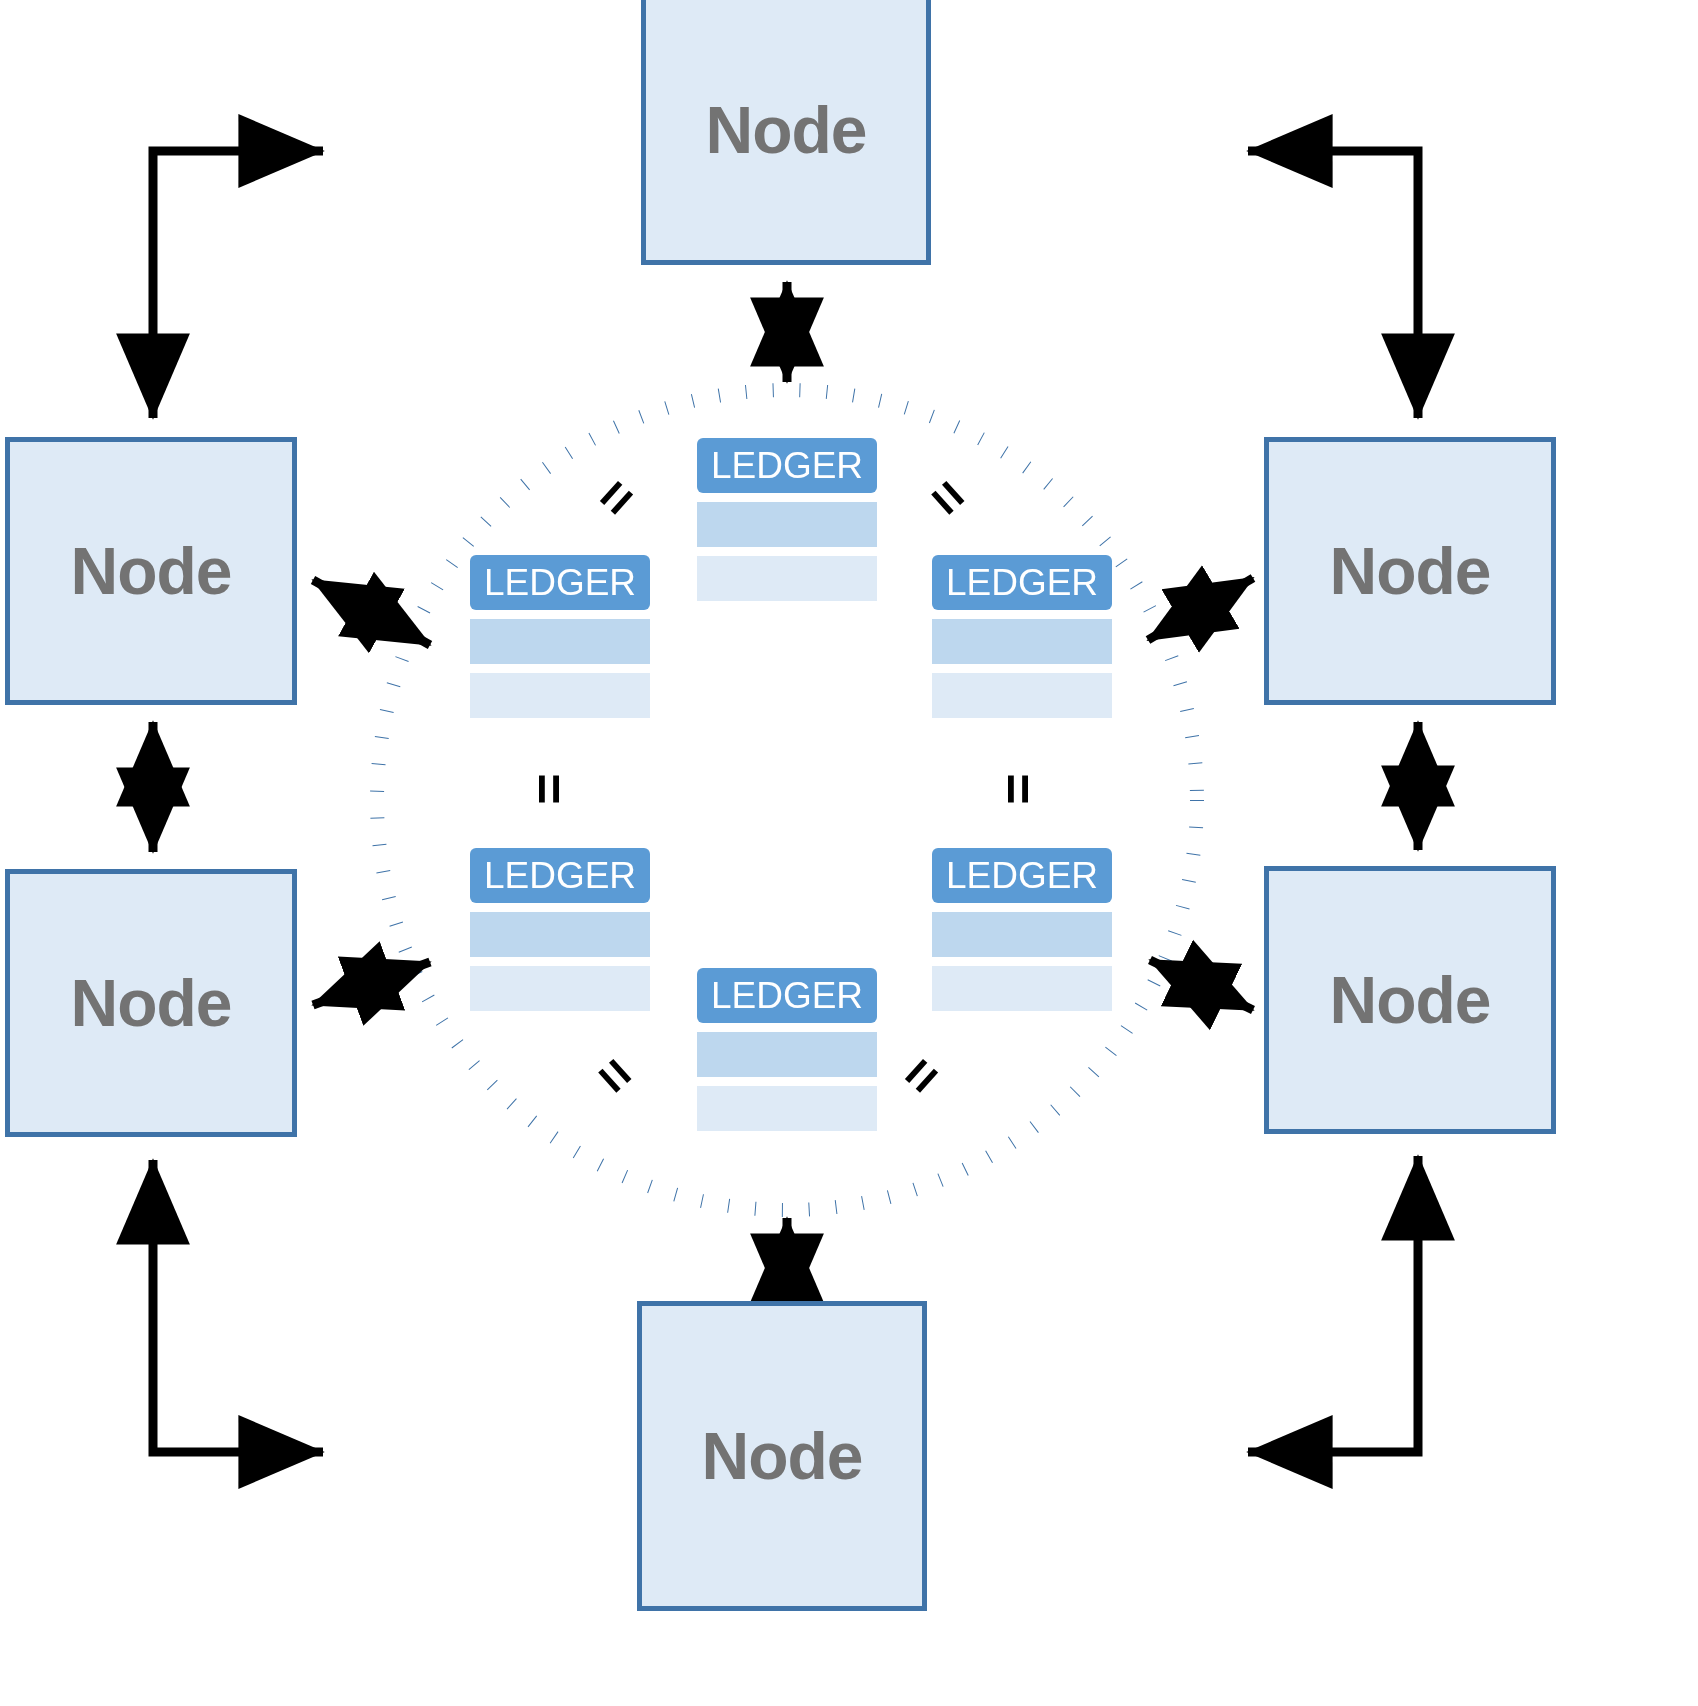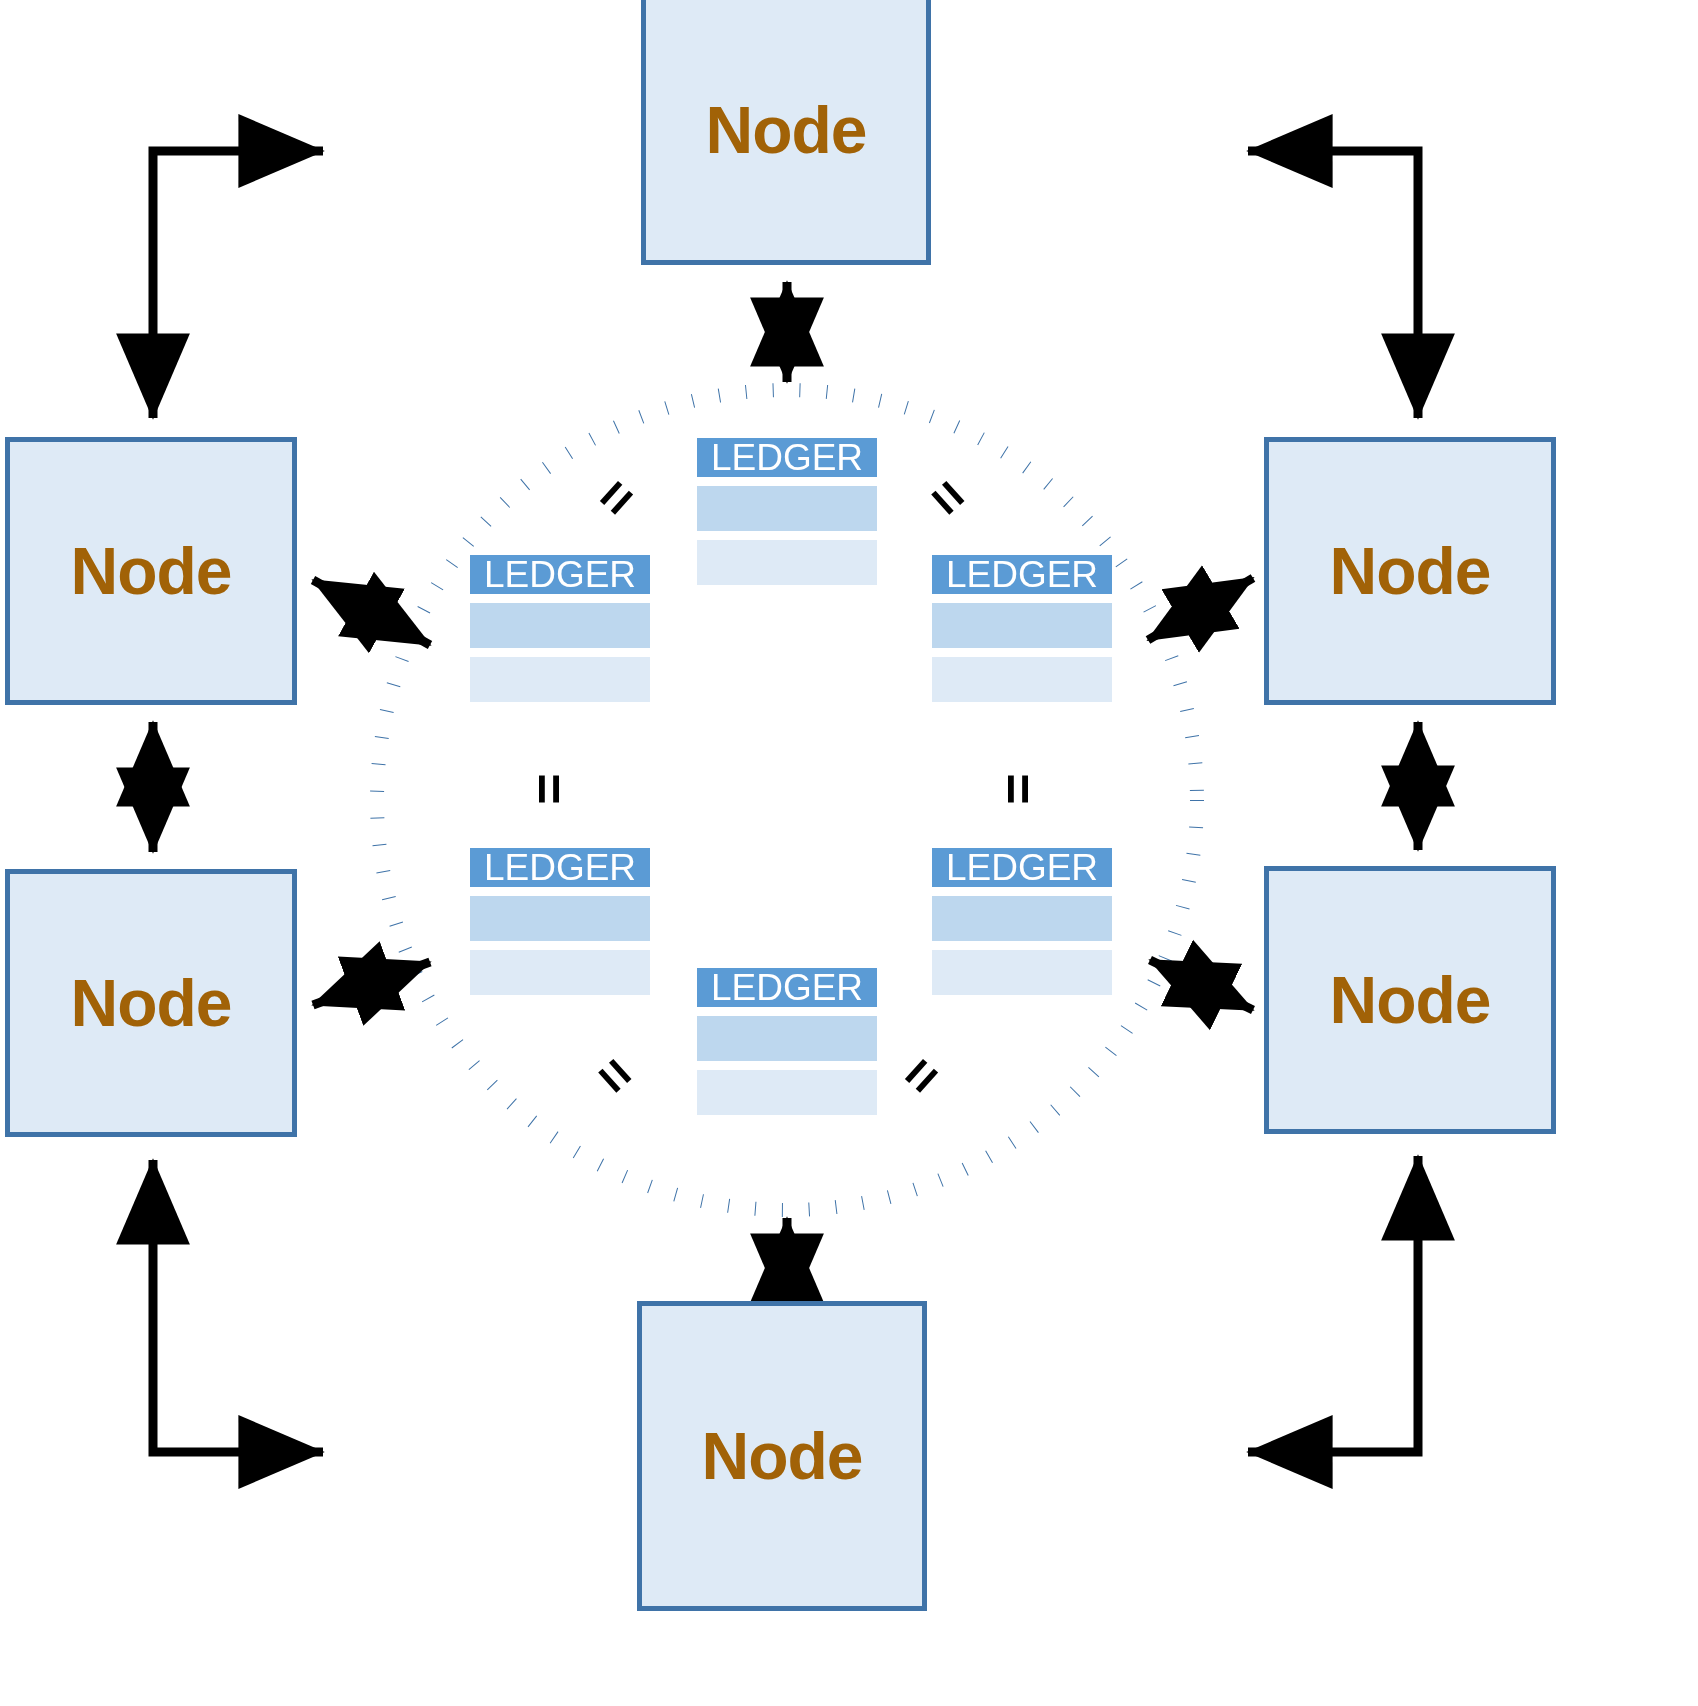--- a/index.html
+++ b/index.html
@@ -30,41 +30,42 @@
     background: #DEEAF6;
     border: 5px solid #3F73A8;
     display: flex;
     align-items: center;
     justify-content: center;
   }
   .node-label {
     font-family: "Liberation Sans", sans-serif;
     font-weight: bold;
     font-size: 66px;
-    color: #a16207;
+    color: #737373;
     letter-spacing: -1px;
     line-height: 1;
   }
   .ledger {
     position: absolute;
     width: 180px;
   }
   .ledger-head {
     box-sizing: border-box;
-    height: 39px;
+    height: 55px;
     background: #5B9BD5;
     color: #FFFFFF;
     font-family: "Liberation Sans", sans-serif;
     font-size: 37px;
     font-weight: 400;
     display: flex;
     align-items: center;
     justify-content: center;
     letter-spacing: 0px;
     line-height: 1;
+    border-radius: 6px;
   }
   .ledger-row {
     height: 45px;
     margin-top: 9px;
   }
   .row-mid { background: #BDD7EE; }
   .row-low { background: #DEEAF6; }
 
   .eq {
     position: absolute;

